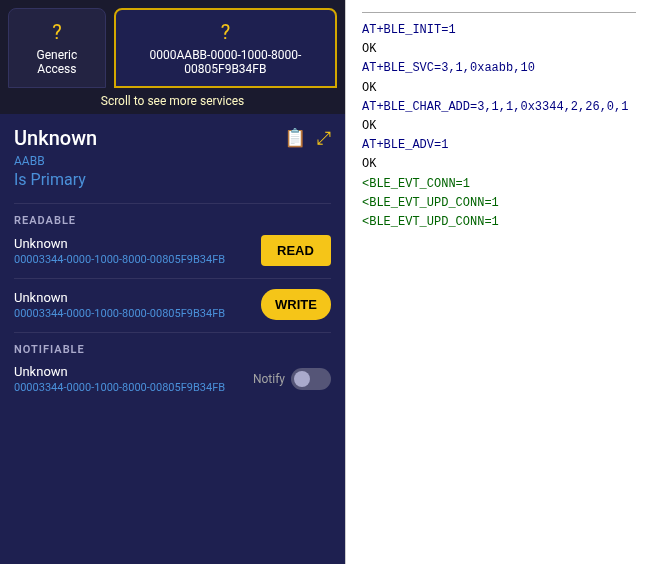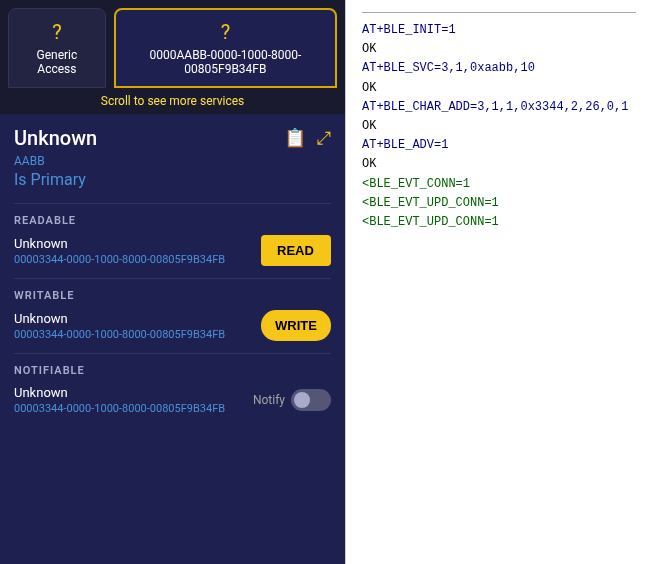--- a/index.html
+++ b/index.html
@@ -67,21 +67,21 @@
       margin-bottom: 4px;
     }
 
     .service-tab .tab-label {
       color: #ffffff;
       font-size: 12px;
     }
 
     .scroll-hint {
       text-align: center;
-      color: #fde047;
+      color: #fef9c3;
       font-size: 12px;
       padding: 6px 0;
       background: #1a1a2e;
     }
 
     
     .service-content {
       background: #1e2050;
       flex: 1;
       overflow-y: auto;
@@ -290,21 +290,20 @@
     <div class="section-label">READABLE</div>
     <div class="characteristic-row">
       <div class="char-info">
         <div class="char-name">Unknown</div>
         <div class="char-uuid">00003344-0000-1000-8000-00805F9B34FB</div>
       </div>
       <button class="btn-read">READ</button>
     </div>
 
     <hr class="section-divider">
-    <div class="section-label">WRITABLE</div>
     <div class="characteristic-row">
       <div class="char-info">
         <div class="char-name">Unknown</div>
         <div class="char-uuid">00003344-0000-1000-8000-00805F9B34FB</div>
       </div>
       <button class="btn-write">WRITE</button>
     </div>
 
     <hr class="section-divider">
     <div class="section-label">NOTIFIABLE</div>

